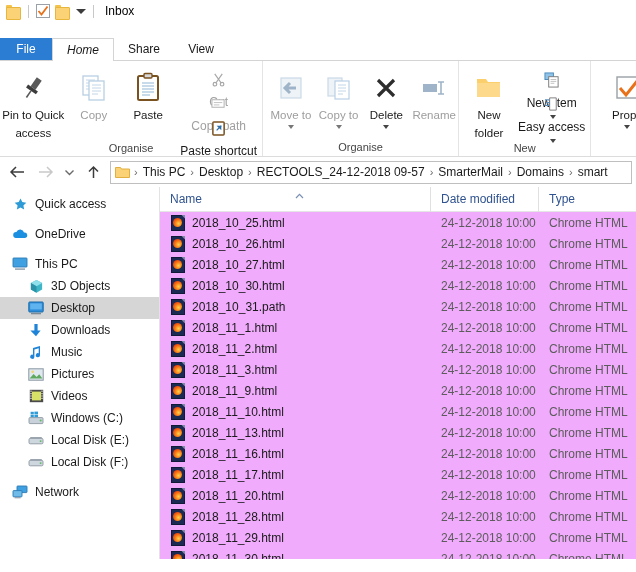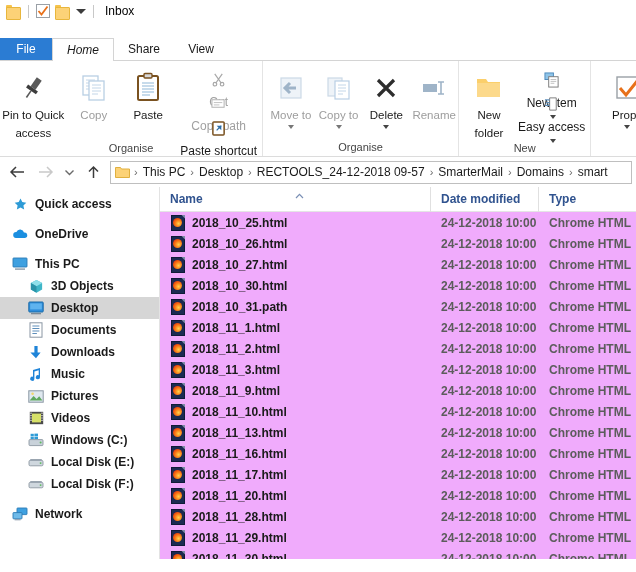--- a/index.html
+++ b/index.html
@@ -93,21 +93,21 @@
   .navbtn { width: 26px; height: 26px; display:flex; align-items:center; justify-content:center; cursor:default; }
   .navbtn.sm { width: 18px; }
   .crumbbox {
     flex:1; height: 23px; border:1px solid #bfbfbf; background:#fff;
     display:flex; align-items:center; padding: 0 2px; overflow:hidden; margin-left:2px;
   }
   .crumb { font-size: 12px; color:#1a1a1a; padding: 0 4px; white-space:nowrap; cursor:default; }
   .crumb-sep { color:#6a6a6a; font-size: 11px; padding: 0 1px; }
 
   
-  .main { display: flex; height: 372px; font-weight: bold; }
+  .main { display: flex; height: 372px; }
   .navpane { width: 160px; background:#fff; position:relative; overflow:hidden;
              border-right: 1px solid #e3e3e3; padding-top: 6px; }
   .navitem {
     height: 22px; display:flex; align-items:center; gap:7px; font-size:12px;
     color:#1a1a1a; cursor:default; padding-left: 12px; white-space:nowrap;
   }
   .navitem.ind1 { padding-left: 28px; }
   .navitem.sel { background:#d6d6d6; }
   .navitem .nicon { width:16px; height:16px; flex:none; display:flex; align-items:center; justify-content:center; }
   .navgap { height: 8px; }
@@ -453,31 +453,20 @@
         <span class="nicon">
           <svg width="16" height="14" viewBox="0 0 16 14">
             <rect x="0.8" y="1" width="14.4" height="10" rx="0.8" fill="#2e8ddb" stroke="#1d6ca8" stroke-width="1"></rect>
             <rect x="2.2" y="2.4" width="11.6" height="6" fill="#5fb3ef"></rect>
             <rect x="3" y="12" width="10" height="1.3" fill="#7d8b97"></rect>
           </svg>
         </span>
         <span>Desktop</span>
       </div>
 
-      <div class="navitem ind1">
-        <span class="nicon">
-          <svg width="14" height="16" viewBox="0 0 14 16">
-            <rect x="1" y="0.8" width="12" height="14.4" fill="#fff" stroke="#8a96a3" stroke-width="1"></rect>
-            <g stroke="#5f8fbb" stroke-width="1">
-                <path d="M3.4 4h7M3.4 6.5h7M3.4 9h7M3.4 11.5h4.5"></path>
-              </g>
-          </svg>
-        </span>
-        <span>Documents</span>
-      </div>
 
       <div class="navitem ind1">
         <span class="nicon">
           <svg width="14" height="15" viewBox="0 0 14 15">
             <path d="M5.4 1h3.2v6.4h3L7 13.2 1.4 7.4h4z" fill="#1f84d8"></path>
           </svg>
         </span>
         <span>Downloads</span>
       </div>
 

